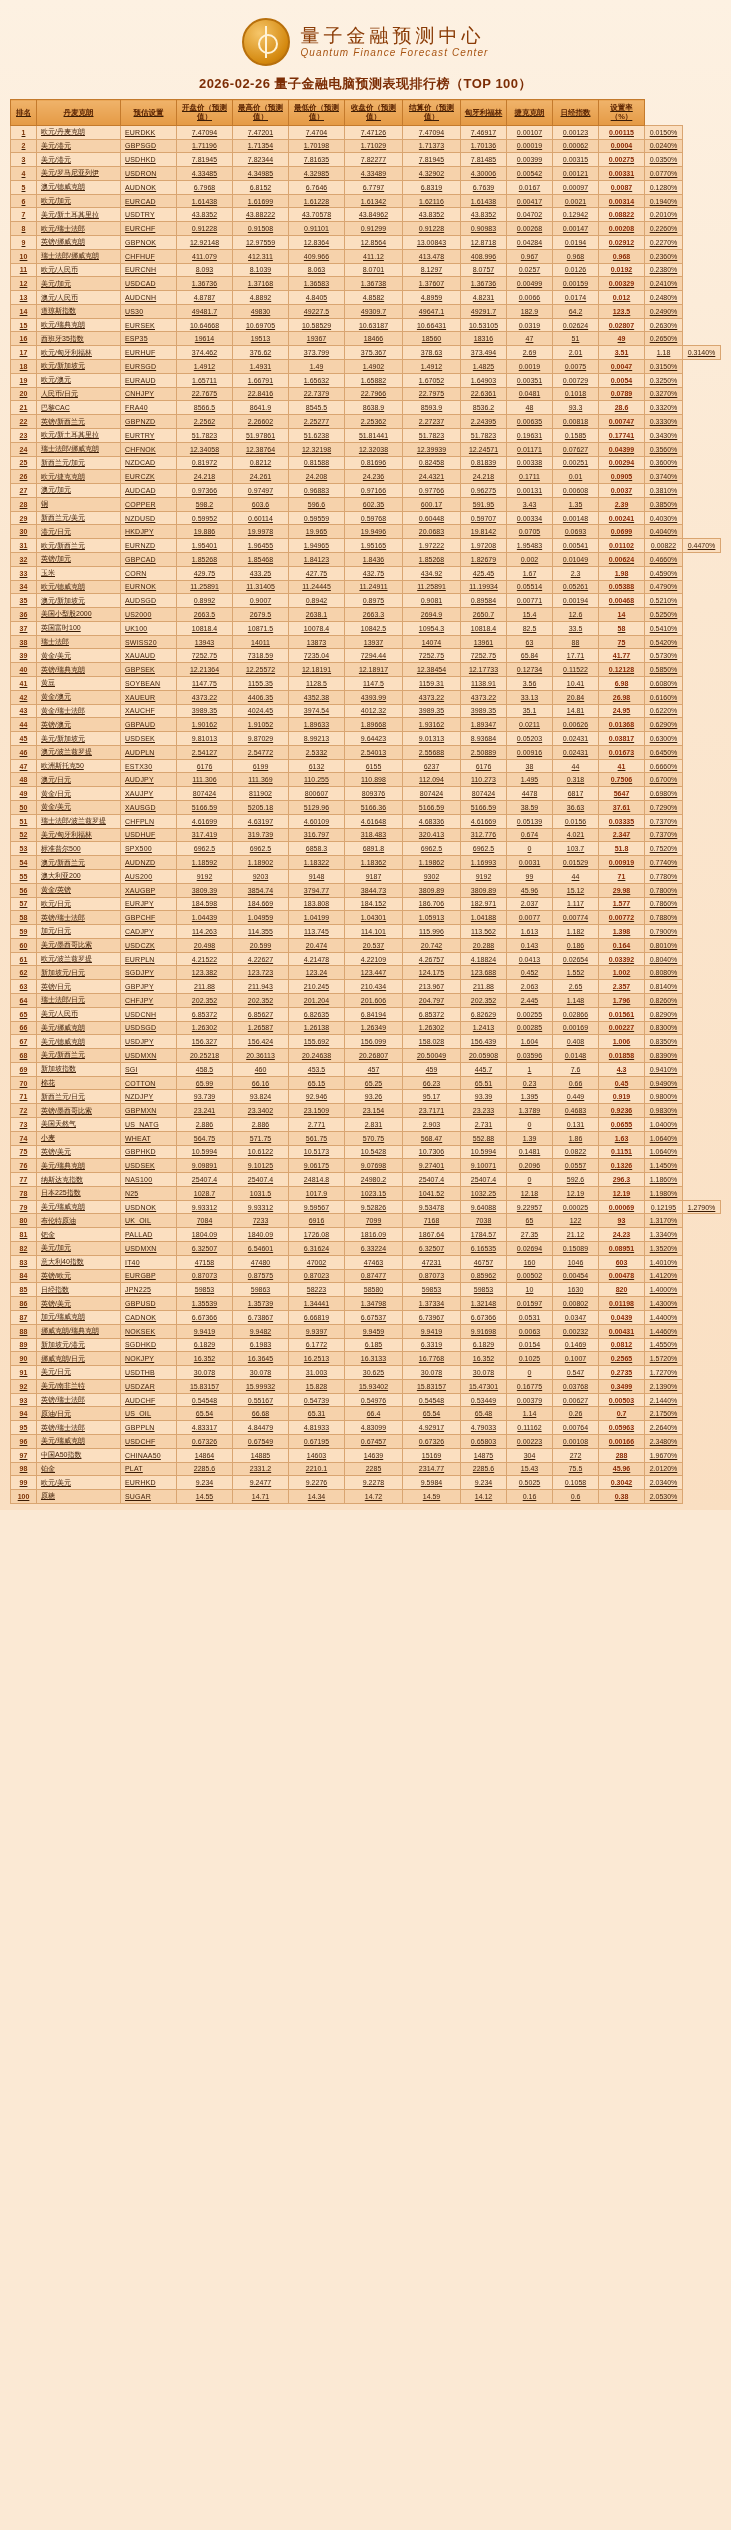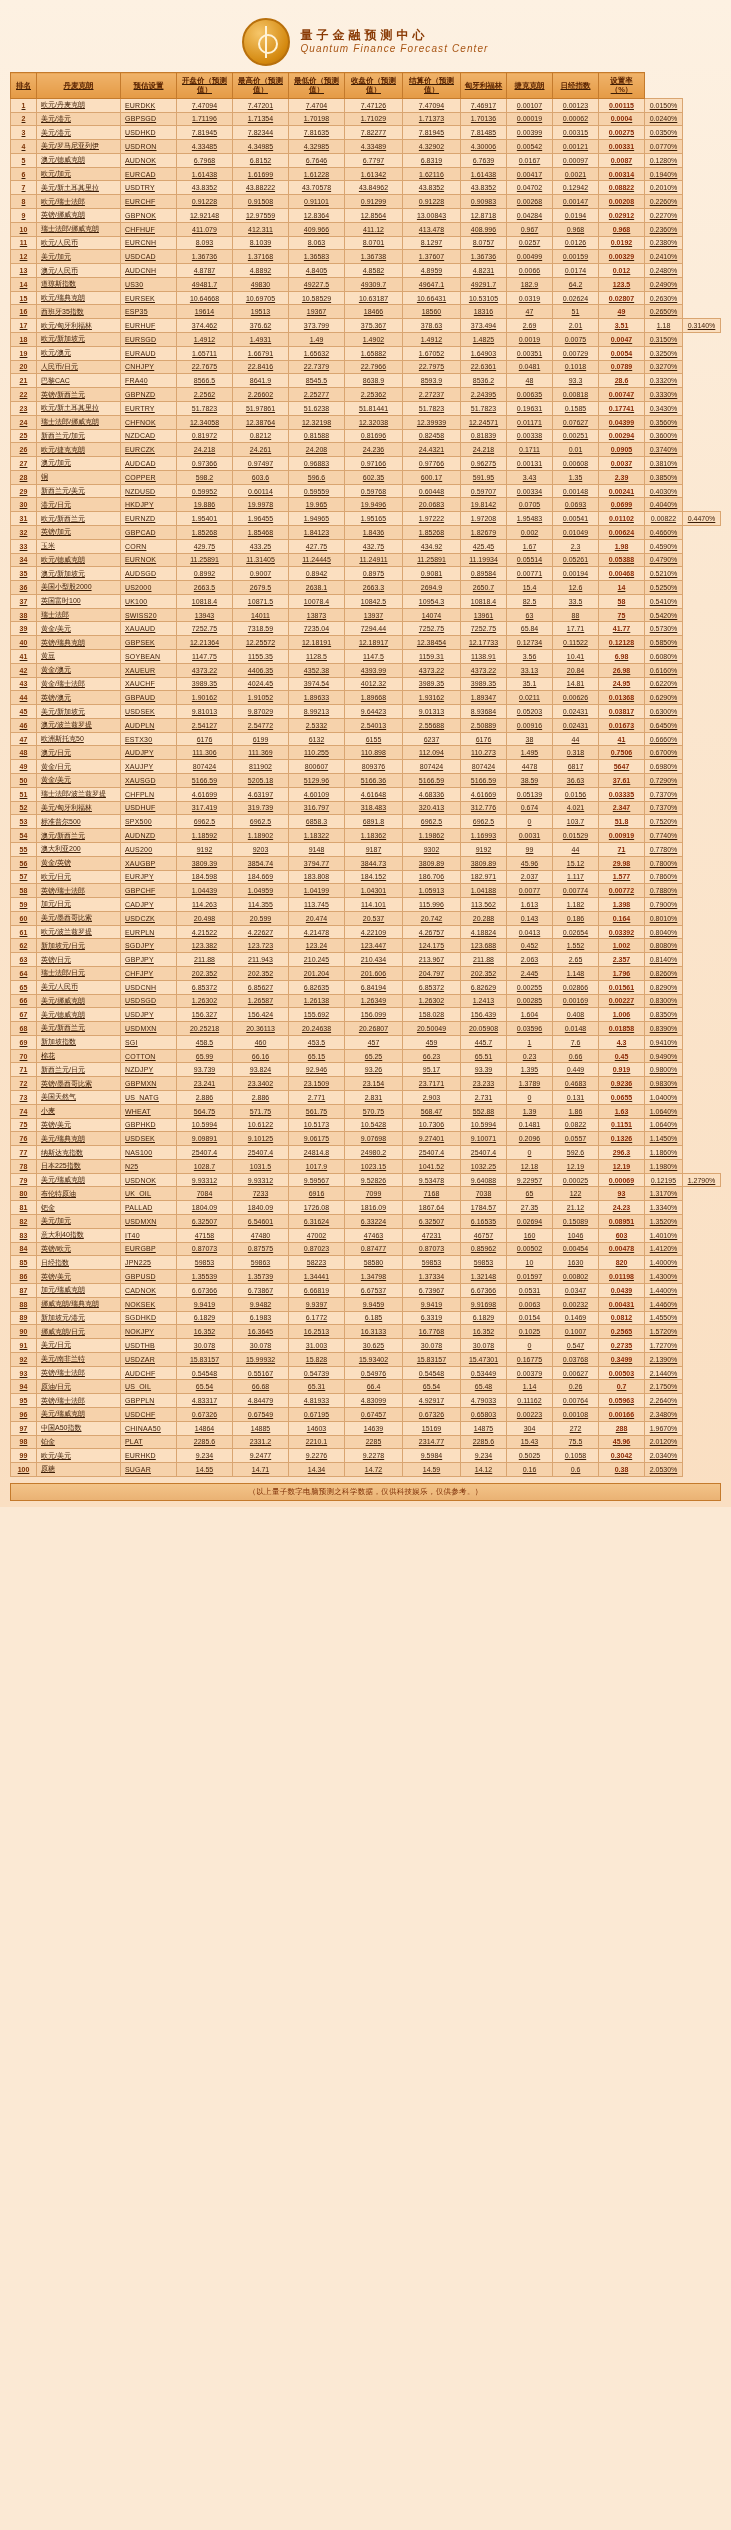--- a/index.html
+++ b/index.html
@@ -37,21 +37,21 @@
     width:16px;height:16px;margin:-8px 0 0 -8px;
     border:2px solid #fff3d8;border-radius:50%;
   }
   .logo:before{
     content:"";
     position:absolute;left:50%;top:6px;bottom:6px;width:2px;margin-left:-1px;
     background:#fff3d8;
   }
   .brand-text{line-height:1.15;text-align:left;}
   .brand-cn{
-    font-size:12px;font-weight:bold;color:#8a3b06;letter-spacing:4px;
+    font-size:19px;font-weight:normal;color:#8a3b06;letter-spacing:4px;
   }
   .brand-en{
     font-size:10px;color:#a85514;letter-spacing:1.1px;font-style:italic;
   }
   .title{
     text-align:center;
     font-size:13px;
     font-weight:bold;
     color:#7c2d05;
     padding:3px 0 6px 0;
@@ -113,20 +113,21 @@
 <div class="page">
 
   <div class="brand">
     <div class="logo"></div>
     <div class="brand-text">
       <div class="brand-cn">量子金融预测中心</div>
       <div class="brand-en">Quantum Finance Forecast Center</div>
     </div>
   </div>
 
+  <div class="title">2026-02-26 量子金融电脑预测表现排行榜（TOP 100）</div>
 
   <table>
     <colgroup>
       <col class="c-rank">
         <col class="c-name">
         <col class="c-code">
       <col class="c-num">
         <col class="c-num">
         <col class="c-num">
         <col class="c-num2">
@@ -1652,14 +1653,13 @@
           <td>14.59</td>
           <td>14.12</td>
           <td>0.16</td>
           <td>0.6</td>
           <td class="pct">0.38</td>
           <td>2.0530%</td>
         </tr>
       </tbody>
   </table>
 
-  <div class="footer">（以上量子数字电脑预测之科学数据，仅供科技娱乐，仅供参考。）</div>
 </div>
 
 </body></html>

